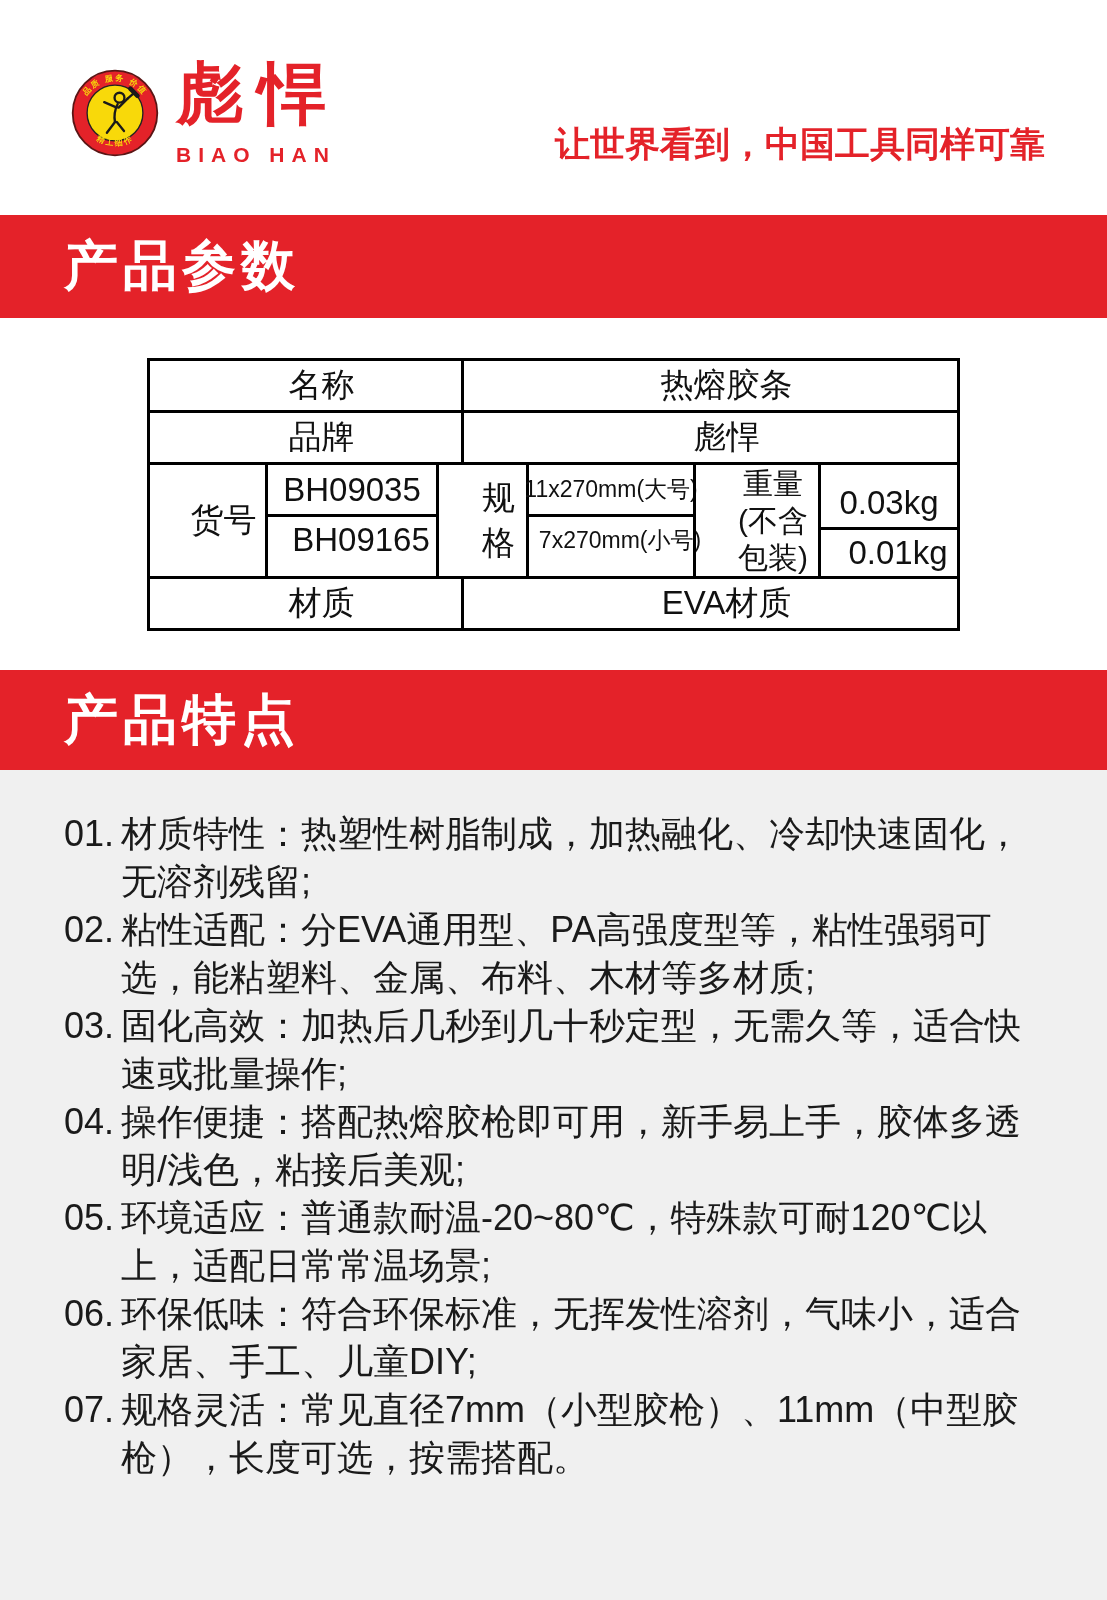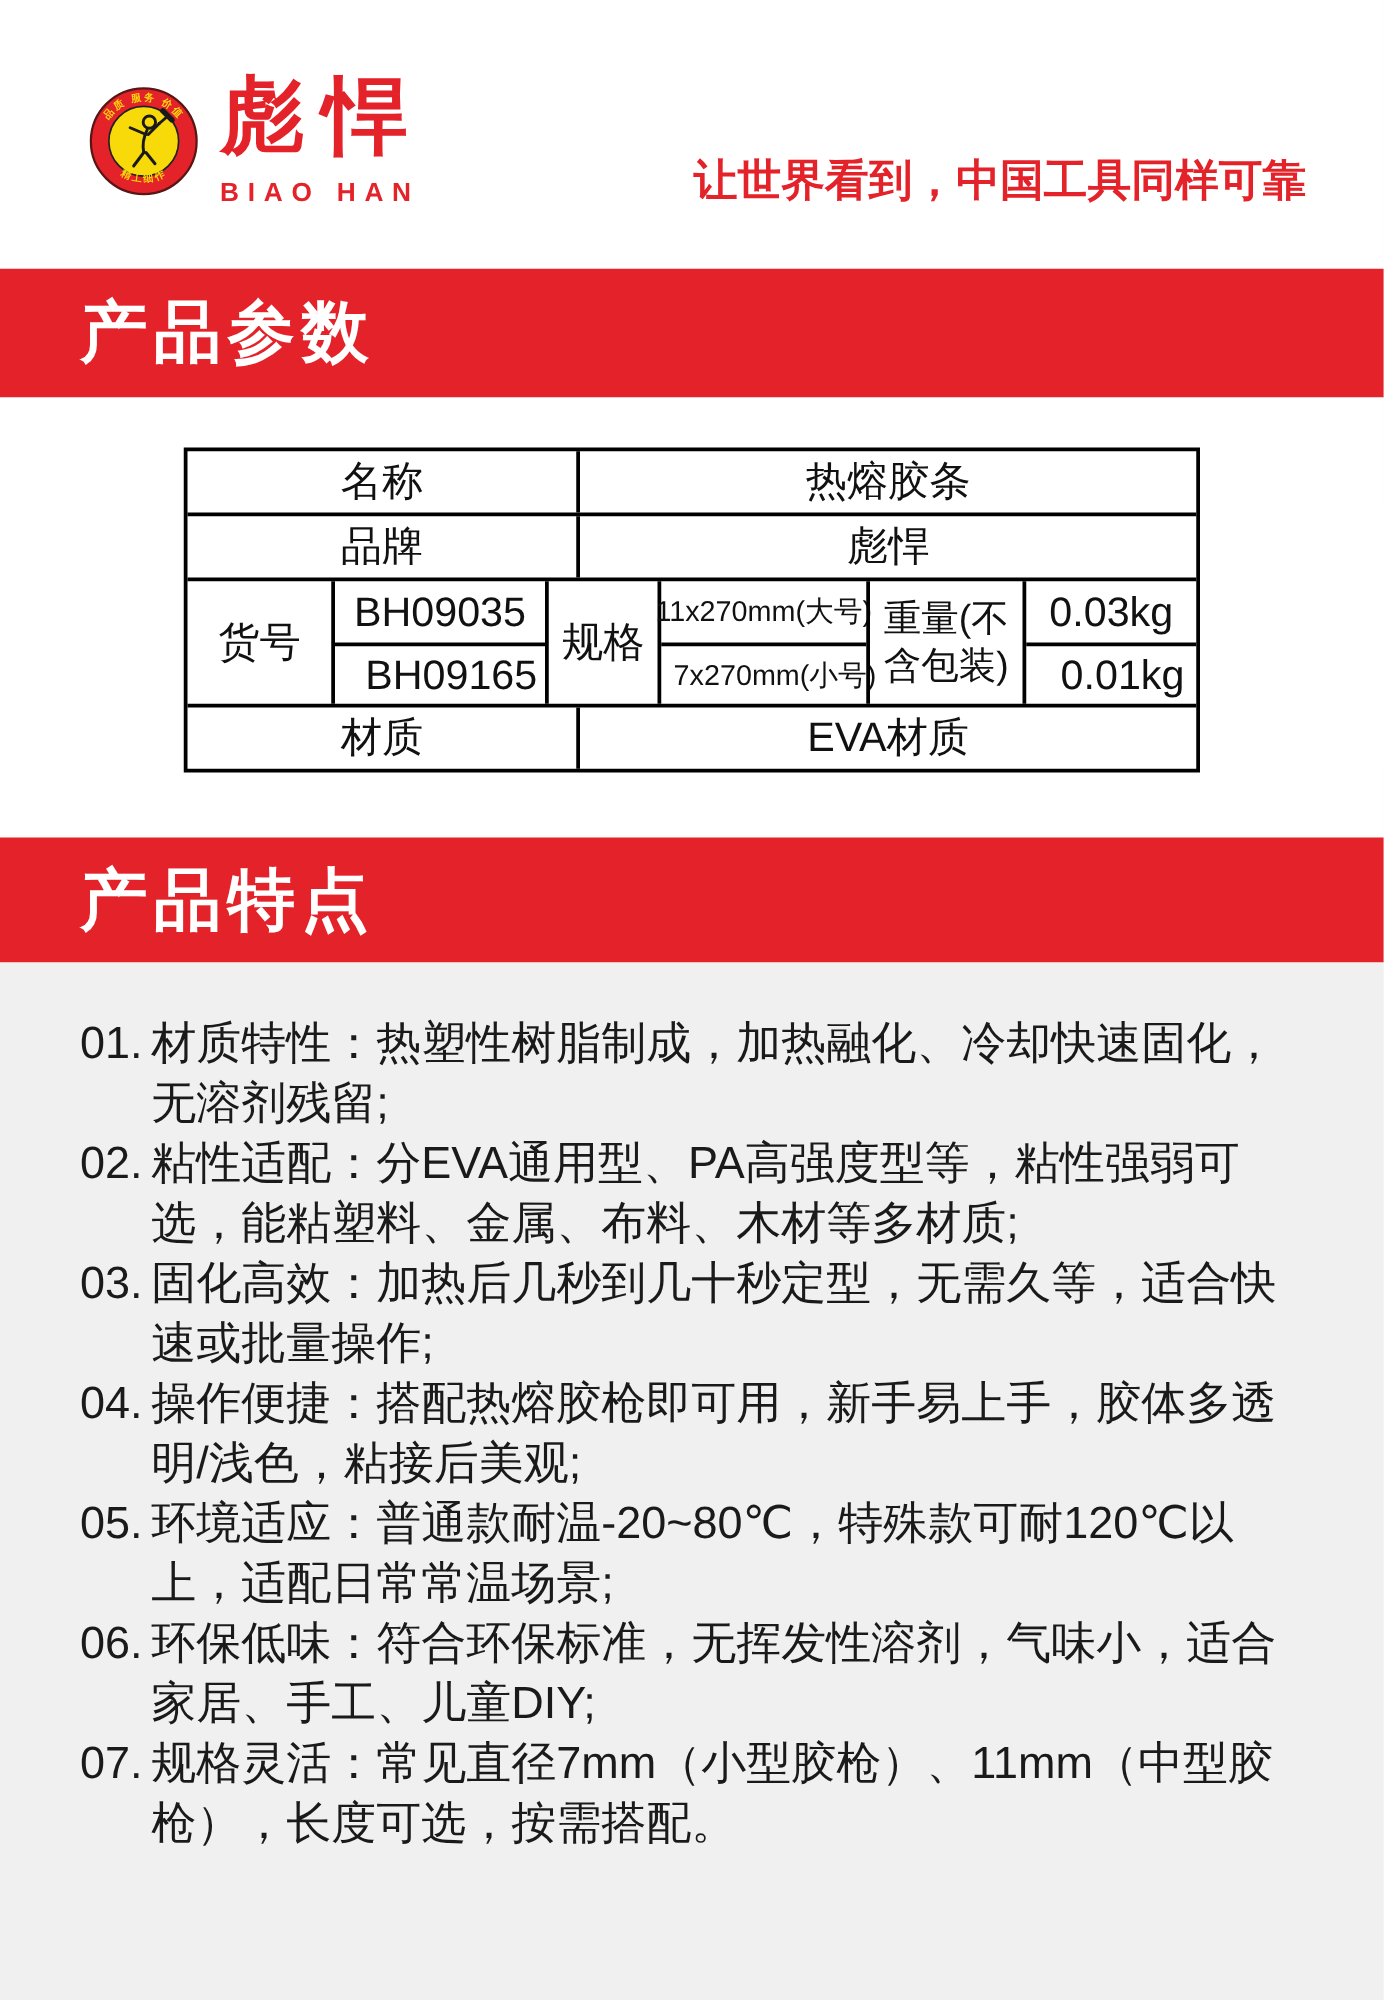--- a/index.html
+++ b/index.html
@@ -49,21 +49,21 @@
   
   .params-section { background:#ffffff; height:352px; padding:40px 0 0 147px; }
   .ptable {
     width:813px; border:3px solid #000; background:#fff;
     font-size:33px; color:#111;
   }
   .trow { display:flex; }
   .trow + .trow { border-top:3px solid #000; }
   .tcell {
     display:flex; align-items:center; justify-content:center;
-    text-align:center; min-height:49px;
+    text-align:center; min-height:49px;padding-left:32px;
   }
   .tcell + .tcell, .tcol + .tcell, .tcell + .tcol, .tcol + .tcol { border-left:3px solid #000; }
   .w-label { width:311px; flex:none; }
   .w-flex  { flex:1; }
   .w-c1 { width:115px; flex:none; }
   .w-c2 { width:171px; flex:none; }
   .w-c3 { width:90px; flex:none; }
   .w-c4 { width:167px; flex:none; }
   .w-c5 { width:125px; flex:none; }
   .w-c6 { flex:1;justify-content:flex-end; }

